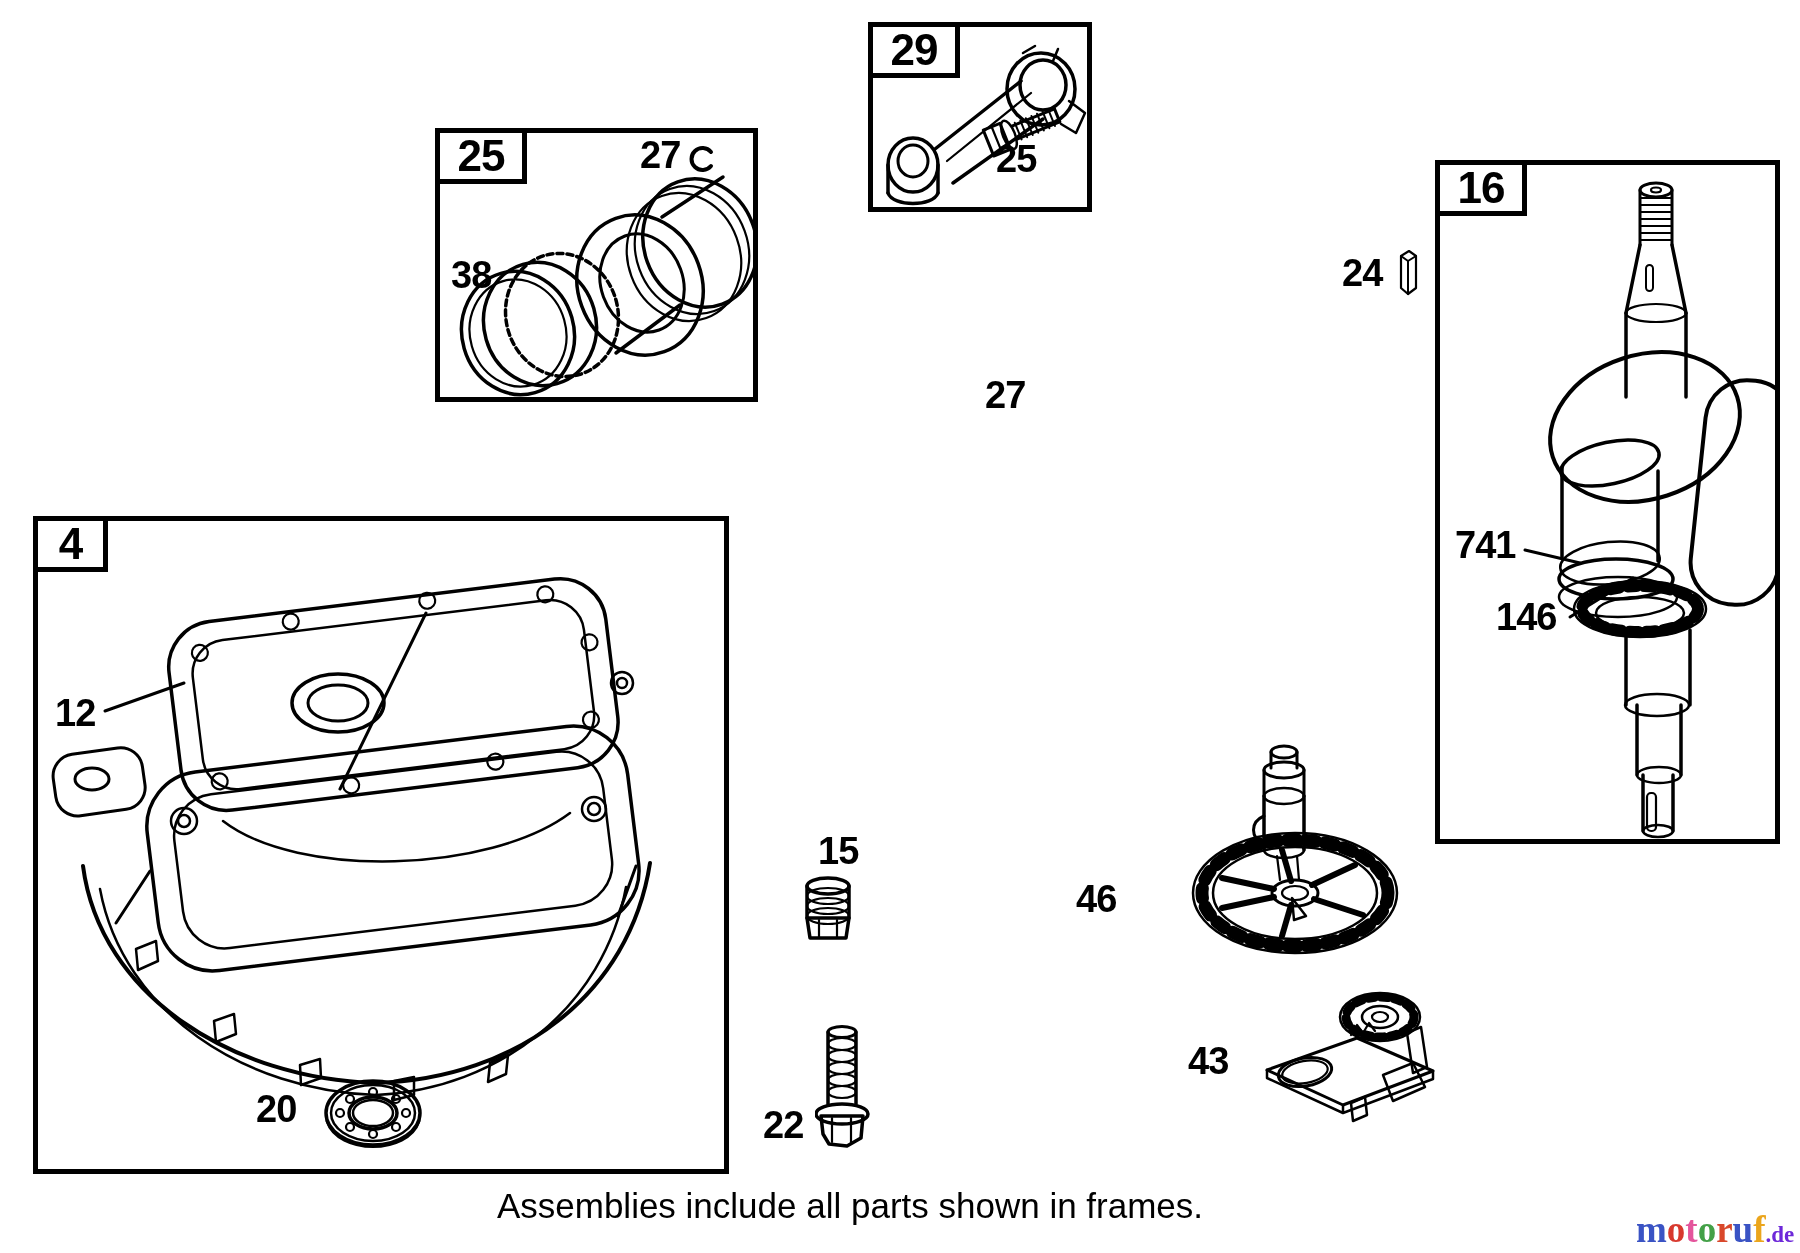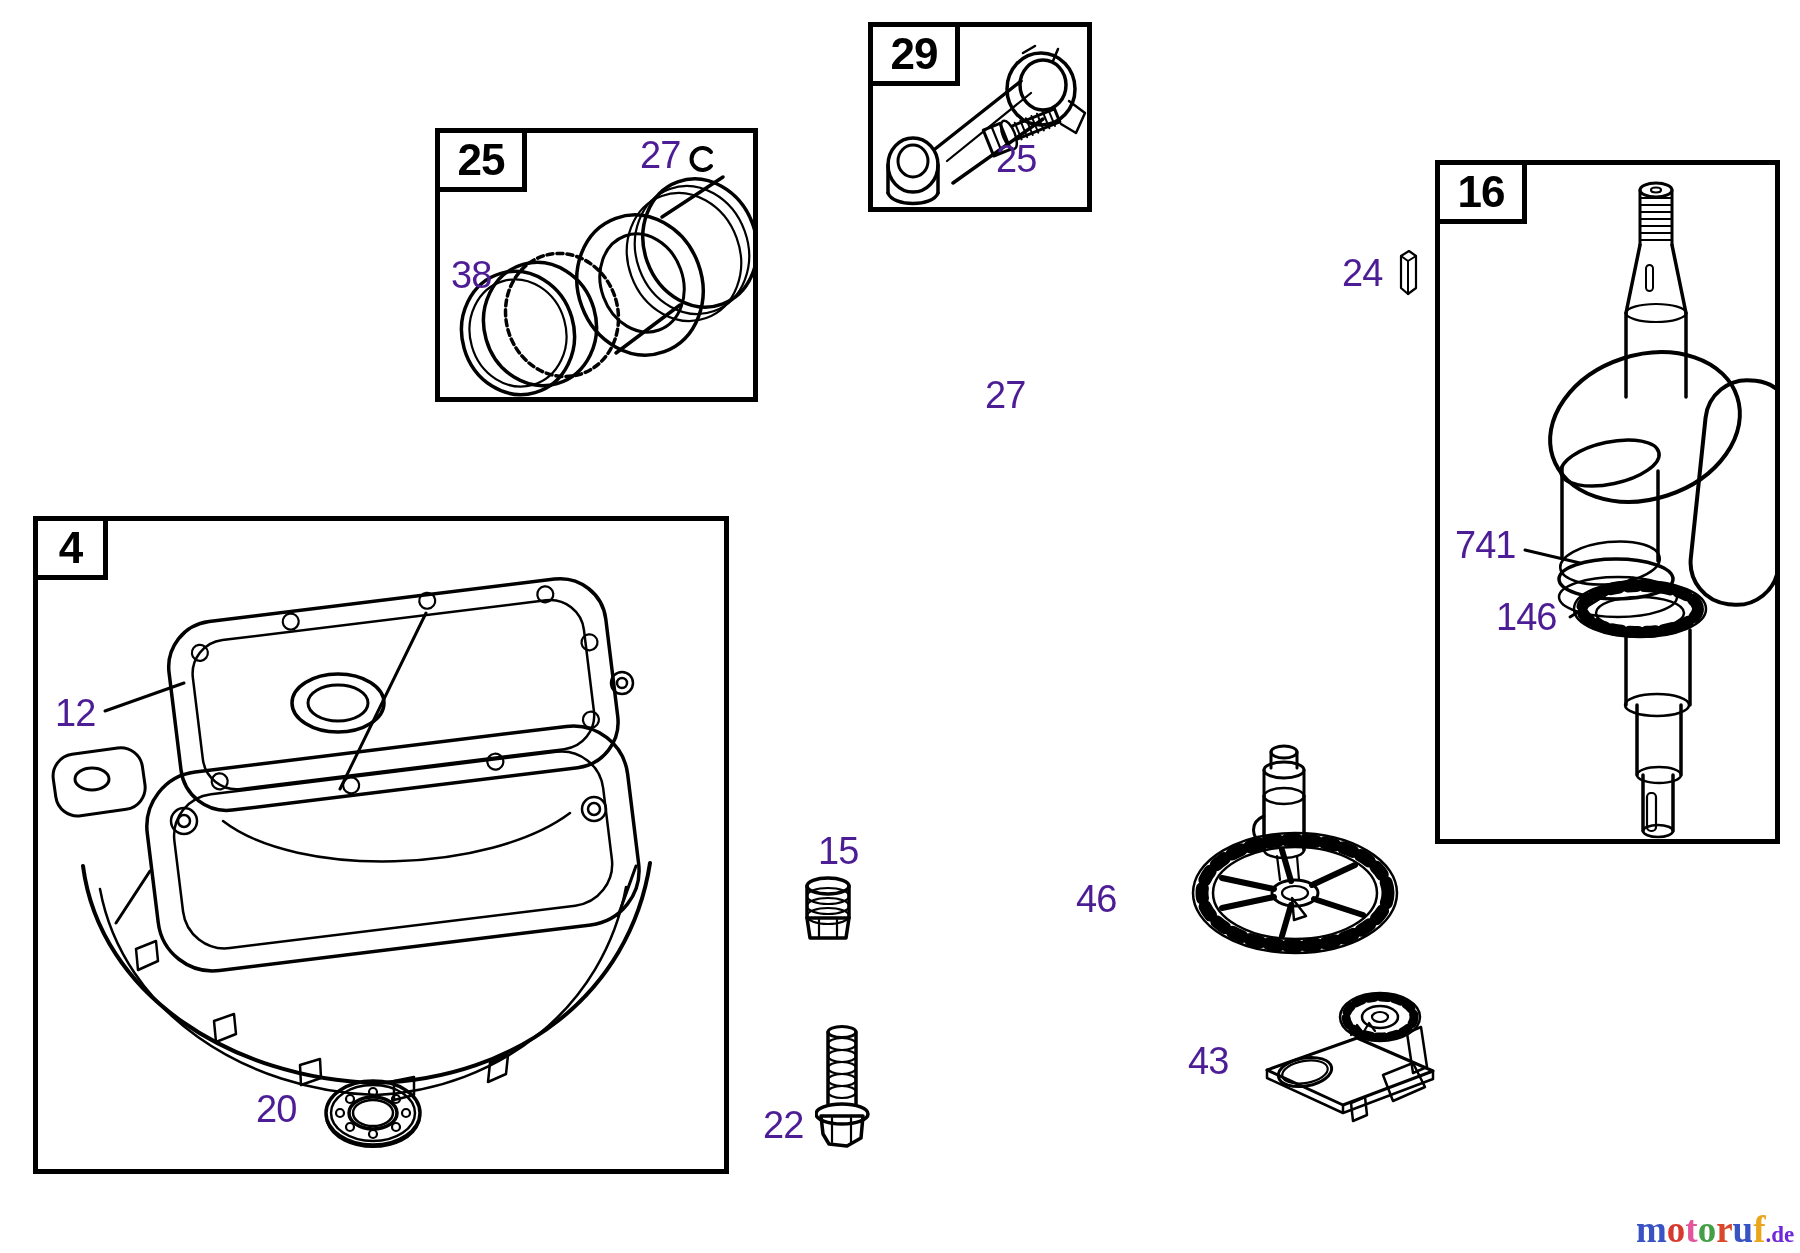--- a/index.html
+++ b/index.html
@@ -5,27 +5,27 @@
   * { margin:0; padding:0; box-sizing:border-box; }
   html,body { background:#fff; }
   #canvas {
     position:relative; width:1800px; height:1253px; background:#ffffff;
     font-family:"Liberation Sans", sans-serif; overflow:hidden;
   }
   .frame {
     position:absolute; border:5px solid #000; background:transparent;
   }
   .fnum {
-    position:absolute; left:-5px; top:-5px; min-width:92px; height:64px;
+    position:absolute; left:-5px; top:-5px; min-width:92px; height:56px;
     border:5px solid #000; background:#fff; display:flex; align-items:center;
     justify-content:center; font-size:44px; font-weight:bold; color:#000;
     padding:0 12px; z-index:3; letter-spacing:-1px;
   }
   .plabel {
-    position:absolute; font-size:38px; font-weight:normal; color:#4c1d95;
+    position:absolute; font-size:38px; font-weight:bold; color:#000000;
     letter-spacing:-1px; z-index:4; line-height:1;
   }
   .frame svg { position:absolute; left:0; top:0; z-index:1; }
   .loose { position:absolute; z-index:2; }
   .draw   { stroke:#000; fill:none; stroke-linecap:round; stroke-linejoin:round; }
   .s4 { stroke-width:4; } .s35 { stroke-width:3.5; } .s3 { stroke-width:3; }
   .s25 { stroke-width:2.5; } .s22 { stroke-width:2.2; } .s2 { stroke-width:2; }
   #caption {
     position:absolute; left:400px; top:1186px; width:900px; text-align:center;
     font-size:35px; color:#000;
@@ -309,18 +309,19 @@
   <div class="plabel" style="left:1342px;top:254px">24</div>
   <div class="plabel" style="left:1455px;top:526px">741</div>
   <div class="plabel" style="left:1496px;top:598px">146</div>
   <div class="plabel" style="left:55px;top:694px">12</div>
   <div class="plabel" style="left:256px;top:1090px">20</div>
   <div class="plabel" style="left:818px;top:832px">15</div>
   <div class="plabel" style="left:763px;top:1106px">22</div>
   <div class="plabel" style="left:1076px;top:880px">46</div>
   <div class="plabel" style="left:1188px;top:1042px">43</div>
 
+  <div id="caption">Assemblies include all parts shown in frames.</div>
 
   <div id="logo">
     <span style="color: rgb(58, 83, 196);">m</span><span style="color: rgb(216, 57, 46);">o</span><span style="color: rgb(228, 85, 156);">t</span><span style="color: rgb(67, 160, 71);">o</span><span style="color: rgb(217, 72, 43);">r</span><span style="color: rgb(58, 83, 196);">u</span><span style="color: rgb(235, 165, 28);">f</span><span class="suffix" style="color: #6d28d9;">.de</span>
   </div>
 
 </div>
 
 </body></html>

